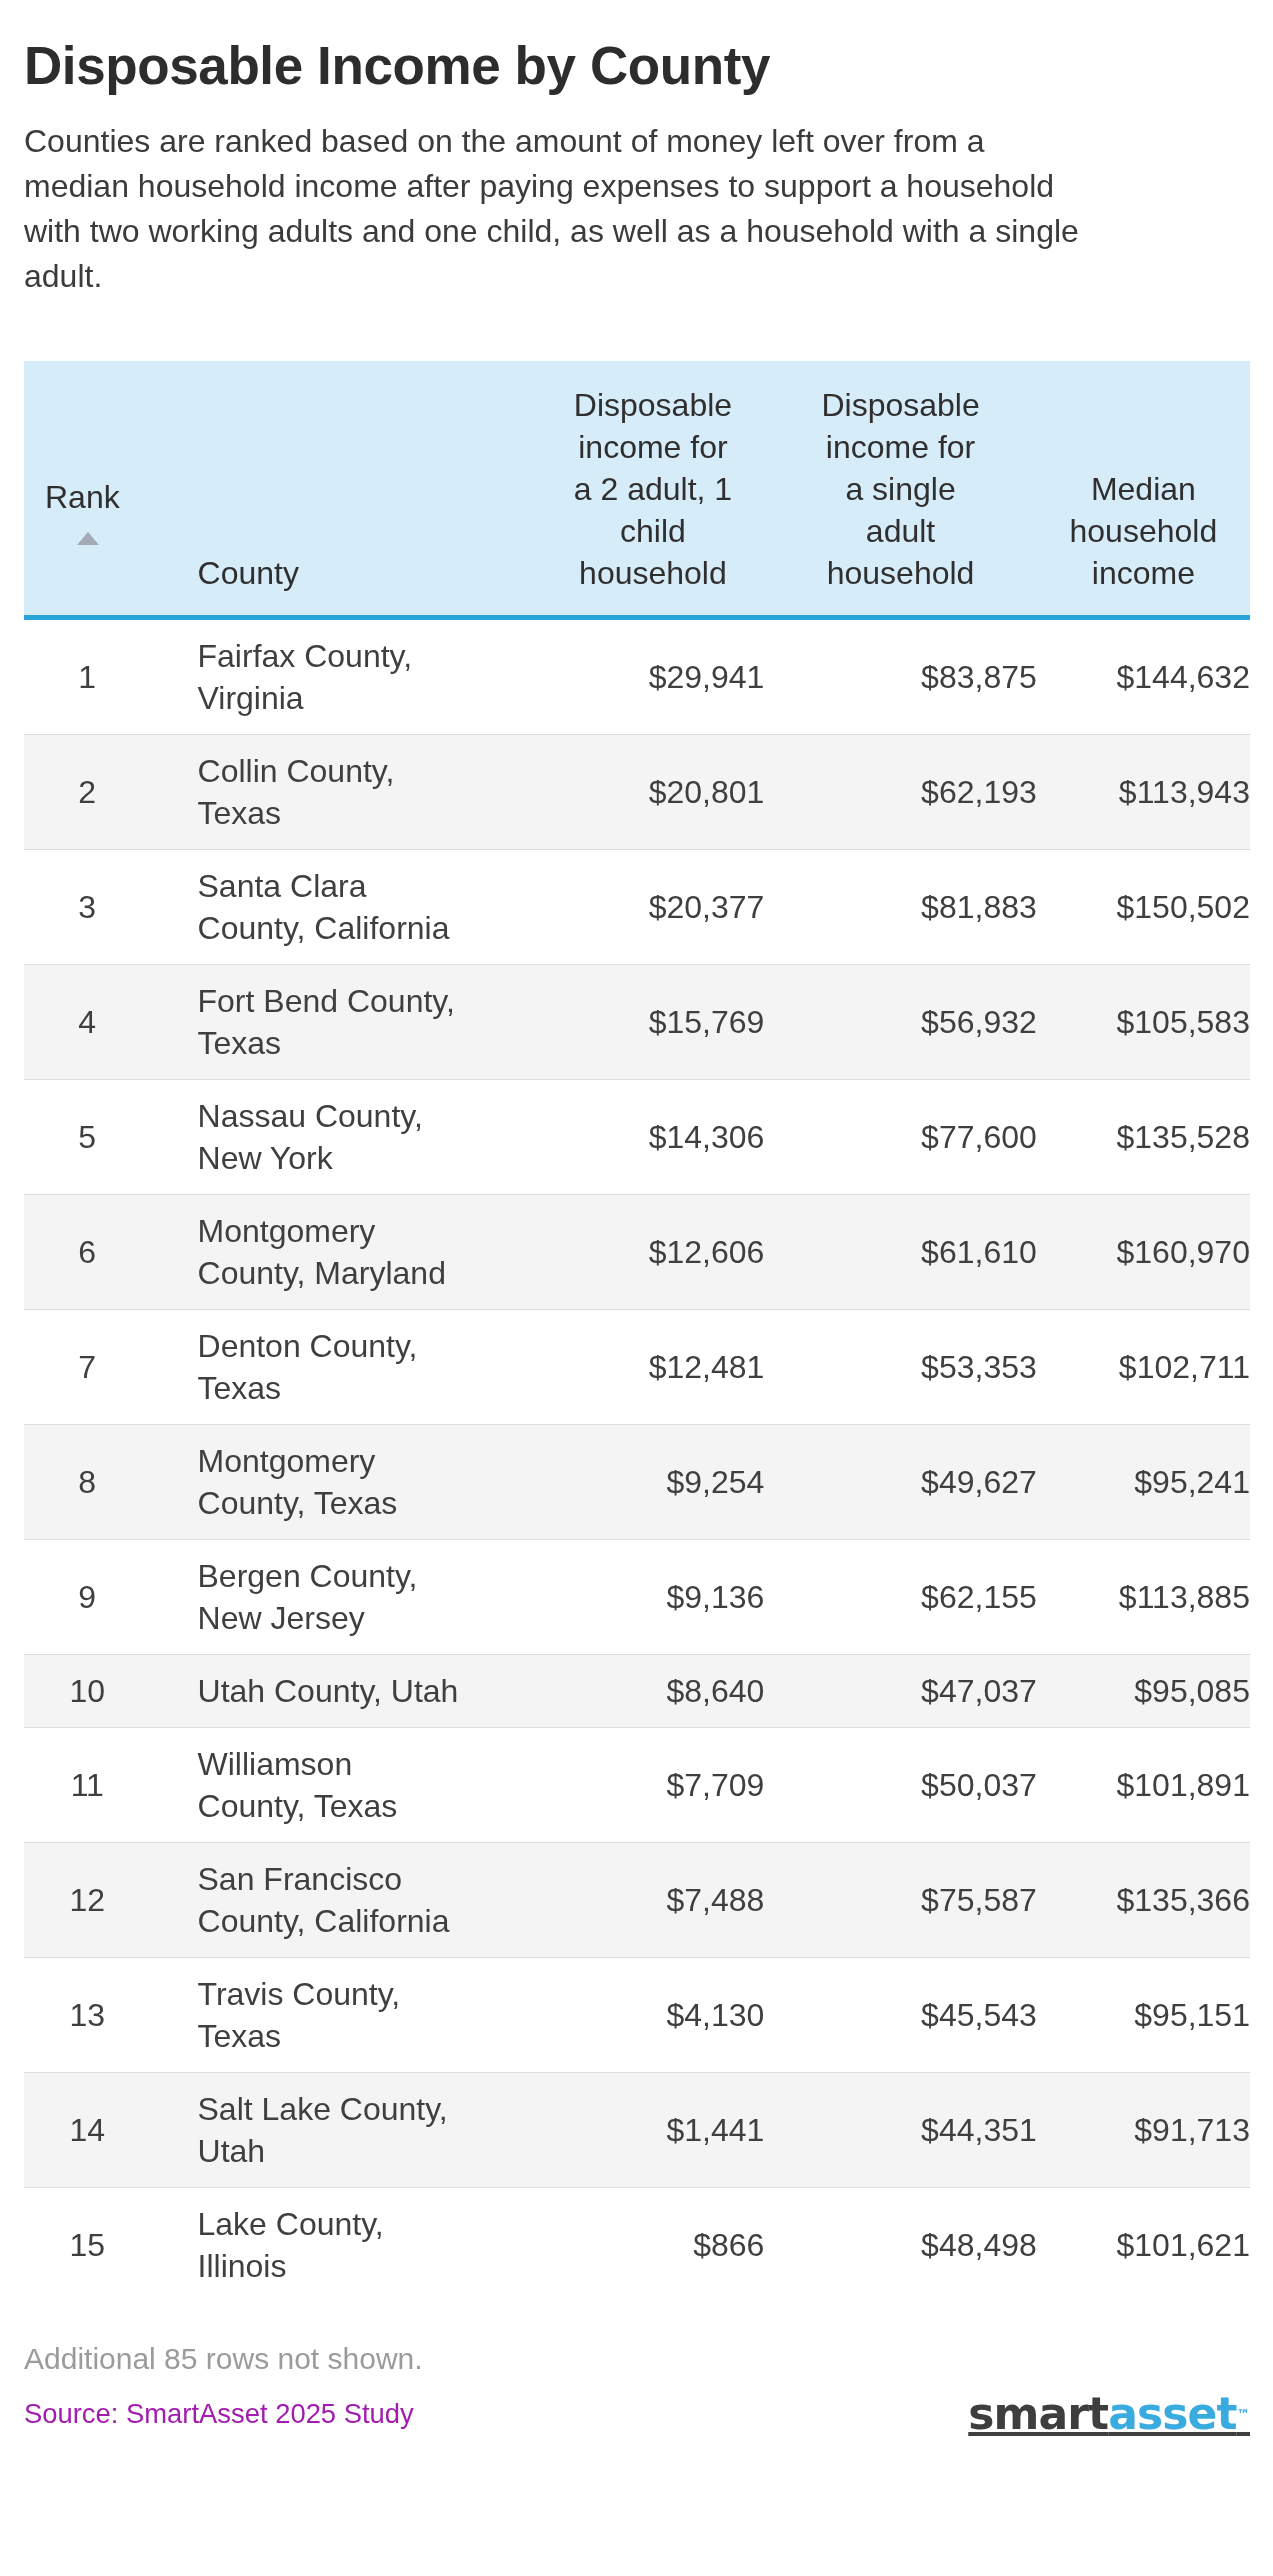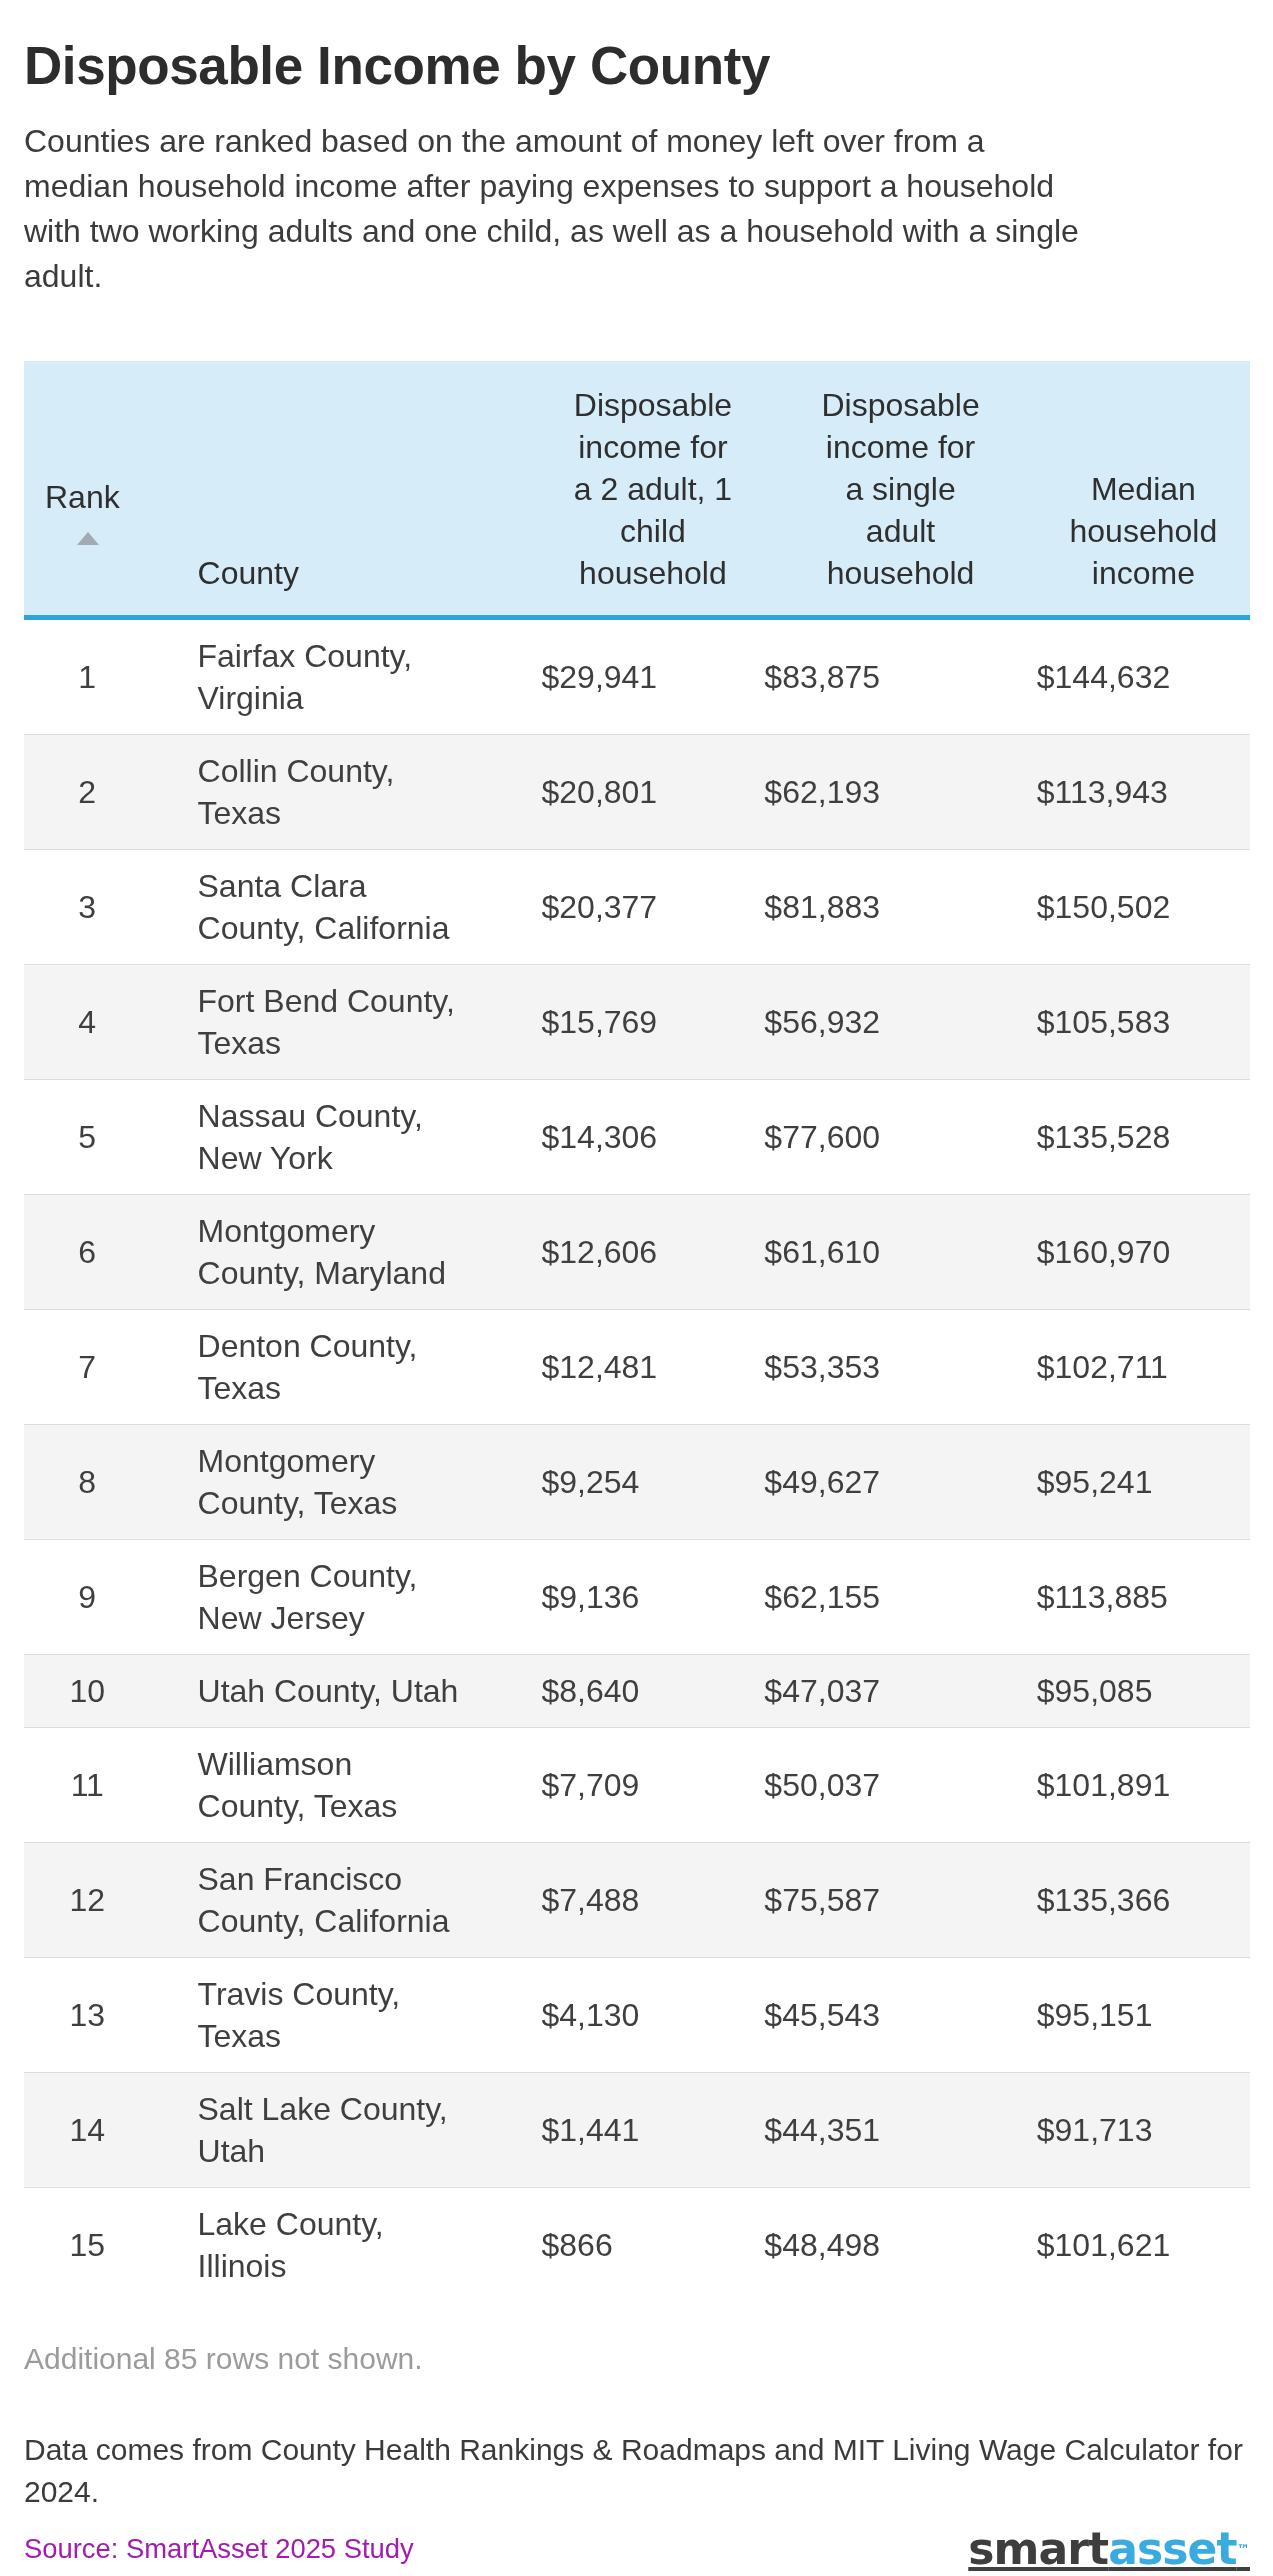--- a/index.html
+++ b/index.html
@@ -66,21 +66,21 @@
   }
   .tr:first-child { border-top: none; }
   .tr.alt { background: #f4f4f4; }
   .td {
     font-size: 32px;
     line-height: 42px;
     color: #3f3f3f;
   }
   .td-rank { text-align: center; }
   .td-county { padding-left: 47px; white-space: pre-line; }
-  .td-num { text-align: left; }
+  .td-num { text-align: right; }
 
   .additional-note {
     margin-top: 37px;
     font-size: 30px;
     line-height: 39px;
     color: #9b9b9b;
   }
   .data-note {
     margin-top: 51px;
     font-size: 30px;
@@ -270,22 +270,20 @@
 Illinois</div>
     <div class="td td-num">$866</div>
     <div class="td td-num">$48,498</div>
     <div class="td td-num">$101,621</div>
   </div>
       </div>
   </div>
 
   <p class="additional-note">Additional 85 rows not shown.</p>
 
-  <p class="data-note">Data comes from County Health Rankings &amp; Roadmaps and MIT Living Wage Calculator for
-2024.</p>
 
   <div class="footer-row">
     <span class="source">Source: SmartAsset 2025 Study</span>
     <div class="logo"><span class="logo-smart">smart</span><span class="logo-asset">asset</span><span class="logo-tm">™</span></div>
   </div>
 
 </div>
 
 
 </body></html>

